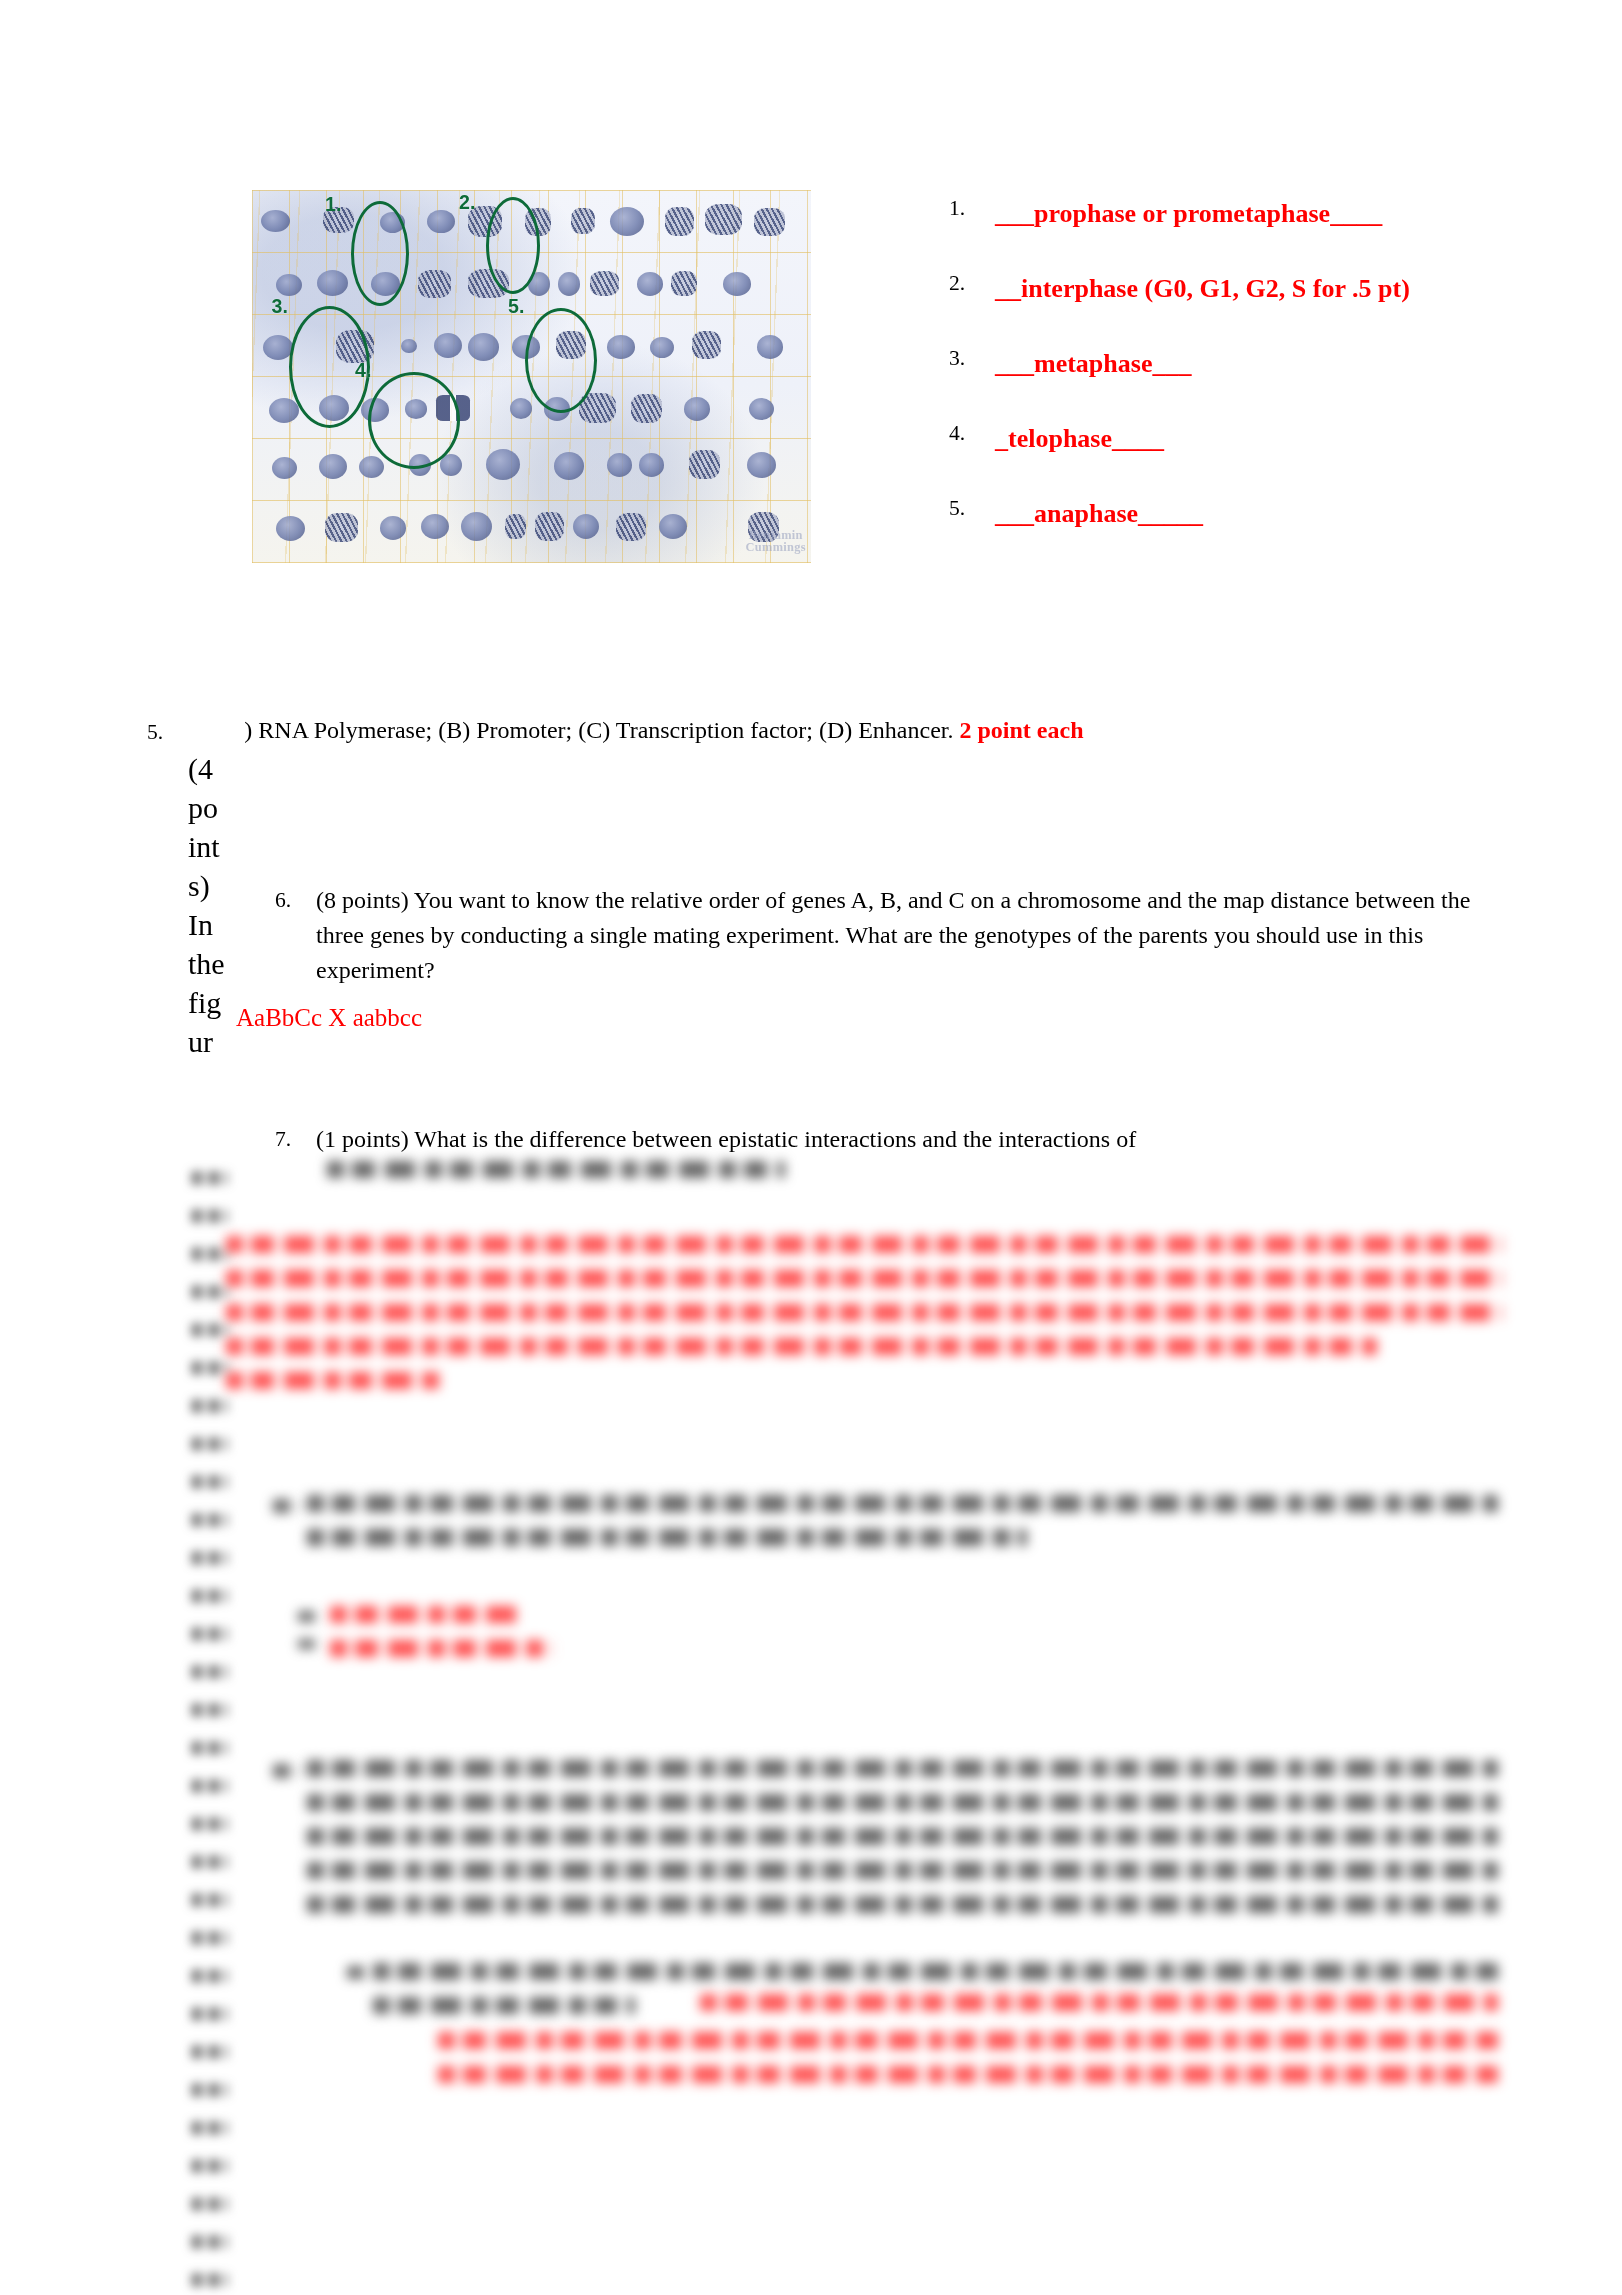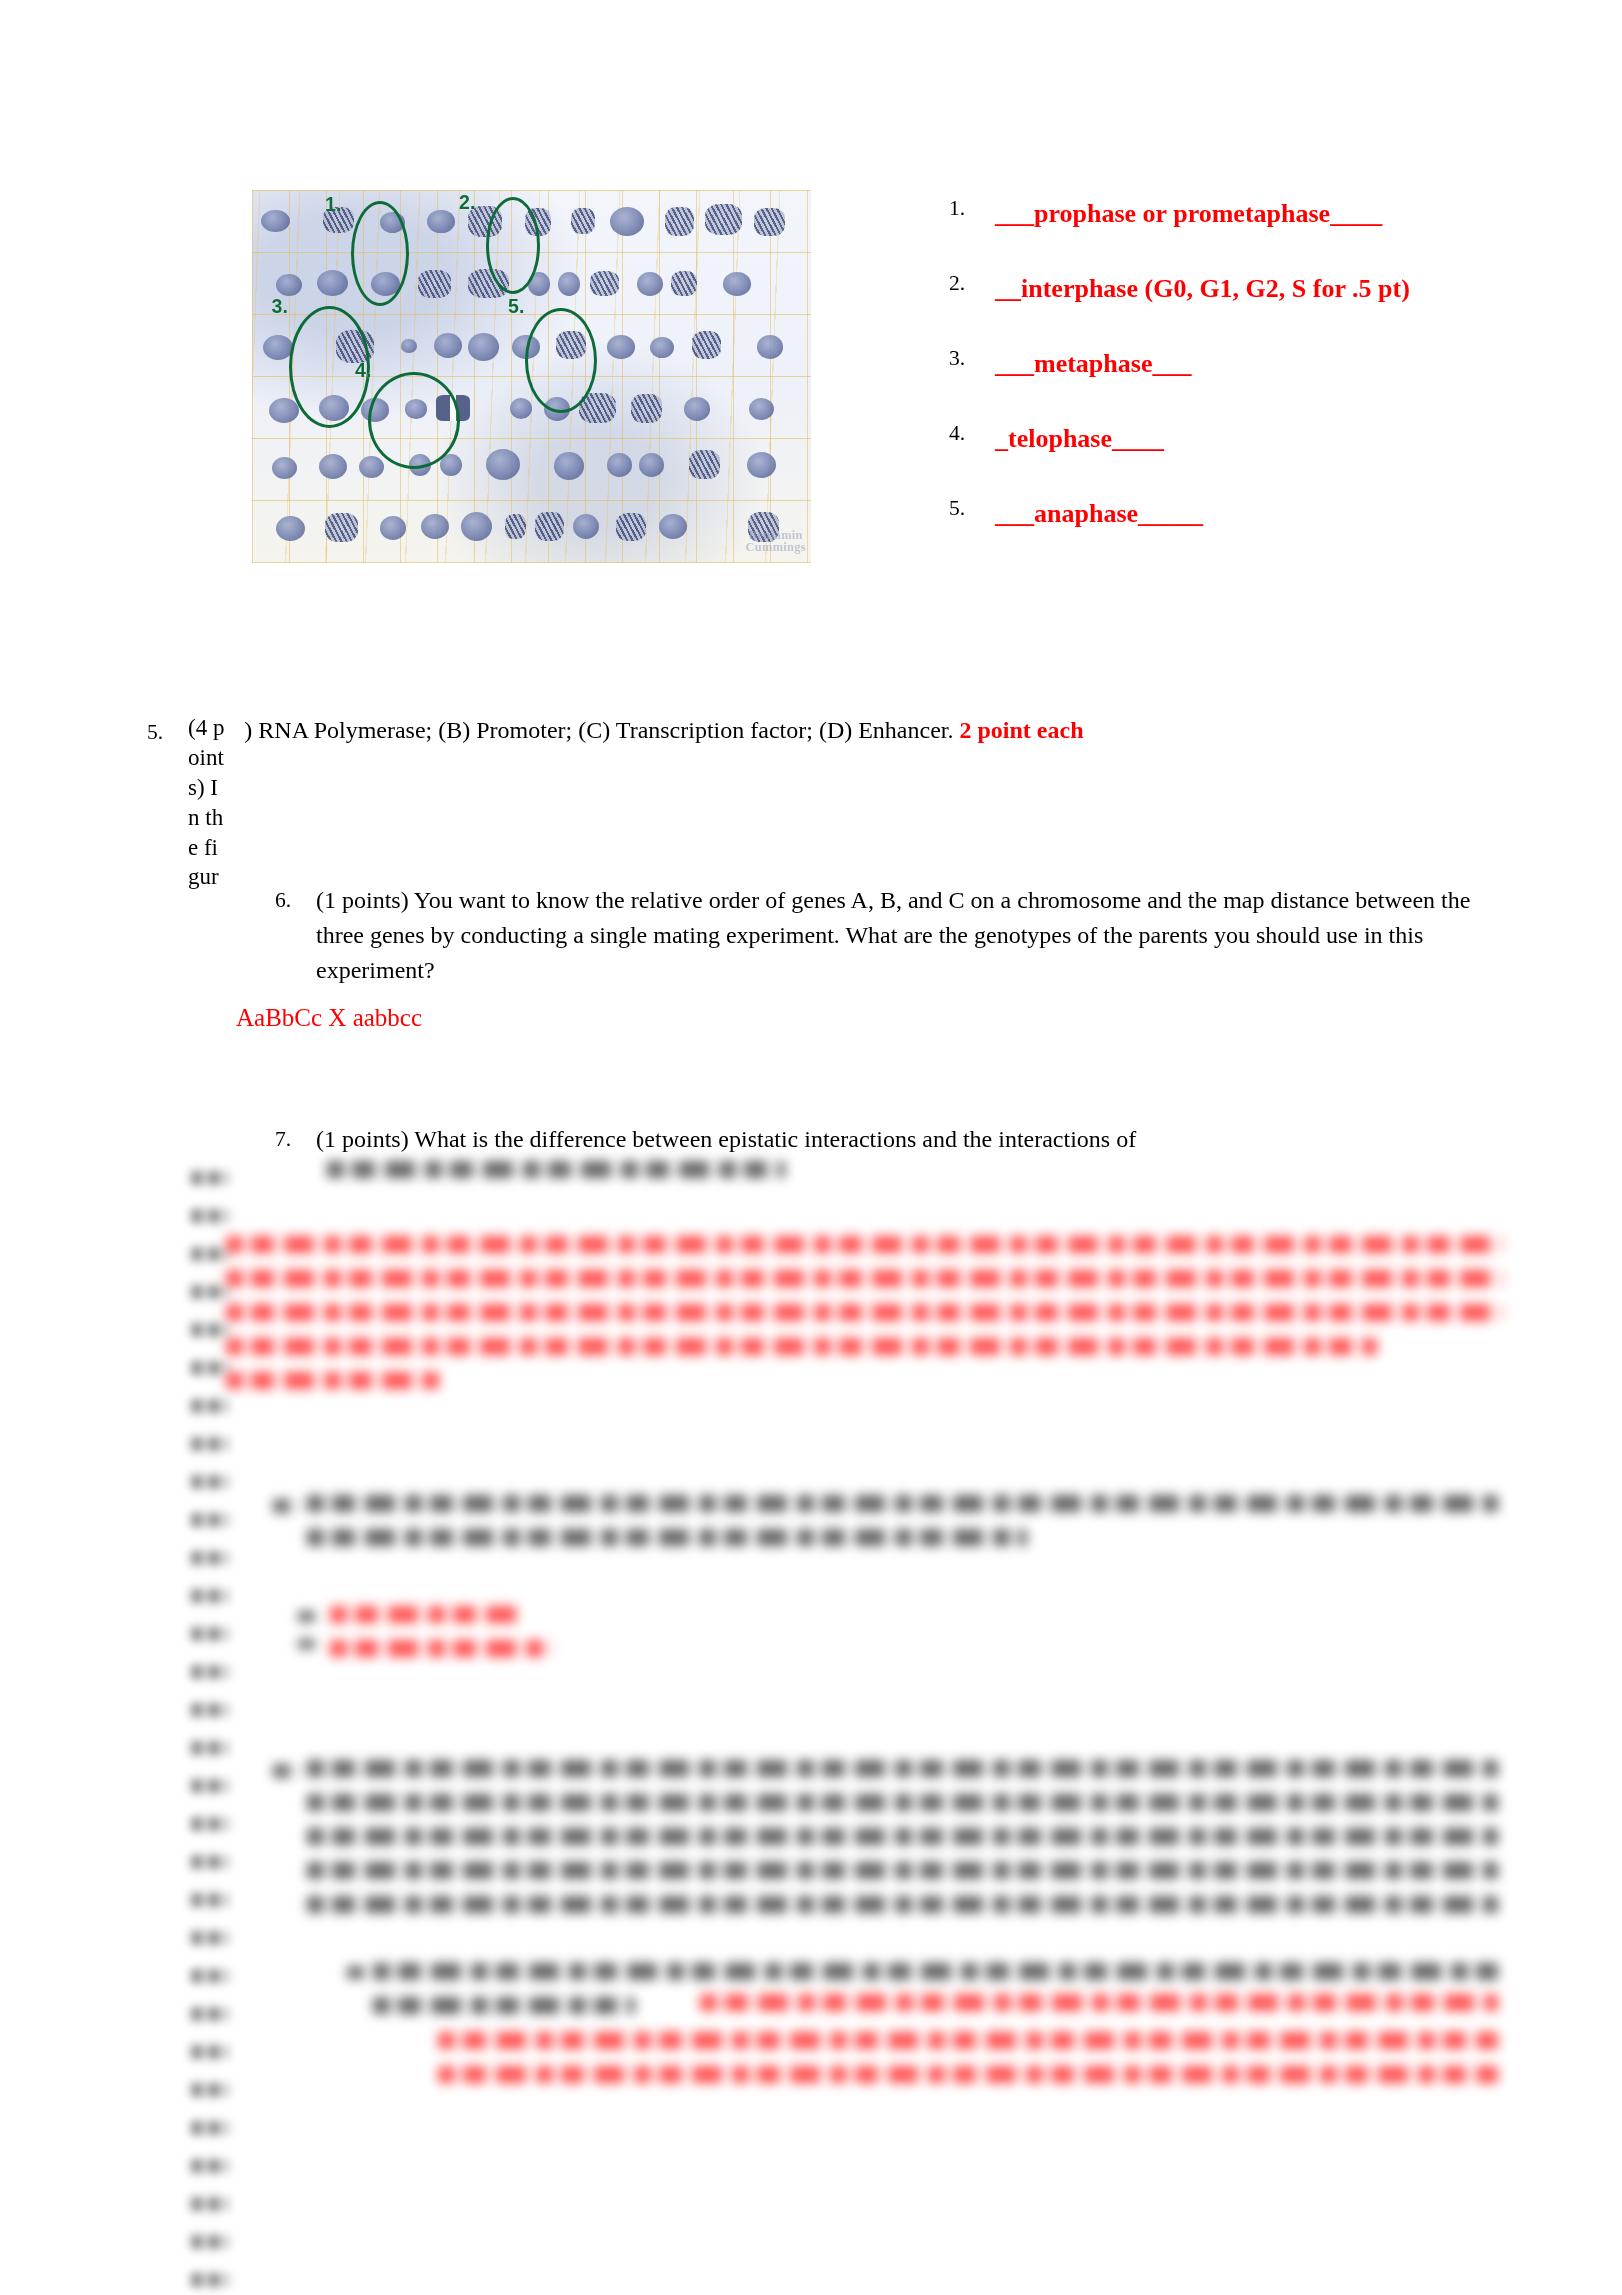--- a/index.html
+++ b/index.html
@@ -131,24 +131,25 @@
     display: flex;
     align-items: flex-start;
   }
   .q5-num {
     flex: 0 0 41px;
     font-size: 21.6px;
     padding-top: 6.5px;
   }
   .q5-narrowcol {
     flex: 0 0 38px;
-    font-size: 23px;
+    font-size: 30px;
     line-height: 1.30;
     word-break: break-all;
     color: #000000;
+    margin-top: 36px;
   }
   .q5-body {
     flex: 1;
     padding-left: 18.3px;
     font-size: 24px;
     line-height: 1.42;
   }
   .q5-body .marker {
     color: #ff0000;
     font-weight: bold;
@@ -402,21 +403,21 @@
       <div class="rline"></div>
       <div class="rline"></div>
     <div class="rline"></div>
       <div class="rline"></div>
       <div class="rline"></div>
 
   </div>
 
   <div class="q6-block">
     <div class="q-num">6.</div>
-    <div class="q-text">(1 points) You want to know the relative order of genes A, B, and C on a chromosome and the map distance between the three genes by conducting a single mating experiment. What are the genotypes of the parents you should use in this experiment?</div>
+    <div class="q-text">(8 points) You want to know the relative order of genes A, B, and C on a chromosome and the map distance between the three genes by conducting a single mating experiment. What are the genotypes of the parents you should use in this experiment?</div>
   </div>
 
   <div class="q6-answer">
     <div>AaBbCc X aabbcc</div>
   </div>
 
   <div class="q7-block">
     <div class="q-num">7.</div>
     <div class="q-text">(1 points) What is the difference between epistatic interactions and the interactions of</div>
   </div>

